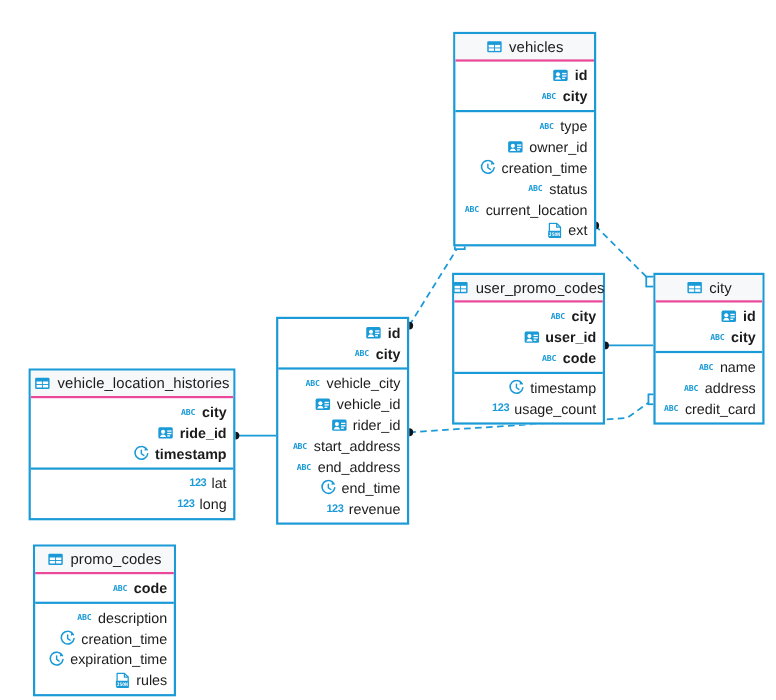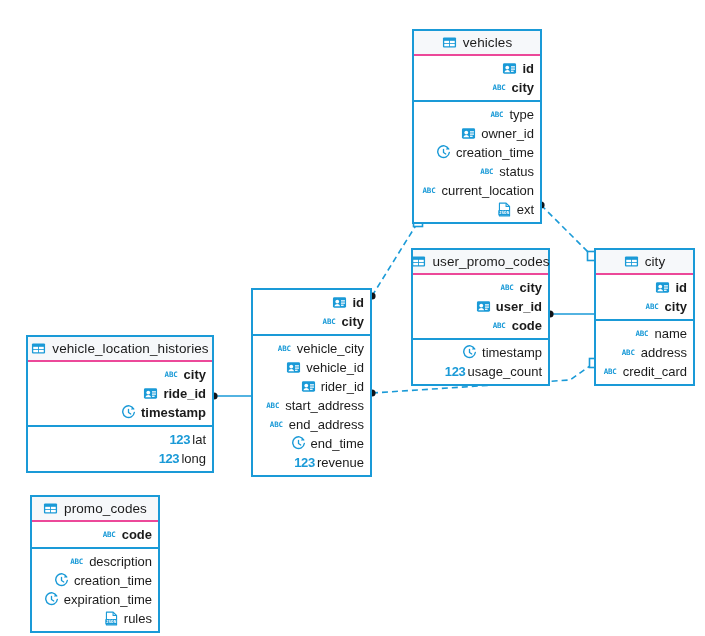--- a/index.html
+++ b/index.html
@@ -87,21 +87,21 @@
   .icon-abc {
     font-family: "DejaVu Sans Mono", monospace;
     font-size: 7.5px;
     font-weight: bold;
     color: #1a9ad7;
     letter-spacing: -0.2px;
     line-height: 1;
   }
   .icon-123 {
     font-family: "Liberation Sans", sans-serif;
-    font-size: 13px;
+    font-size: 10px;
     font-weight: bold;
     color: #1a9ad7;
     letter-spacing: -0.4px;
     line-height: 1;
   }
 </style>
 </head>
 <body>
 
 <div id="canvas">

